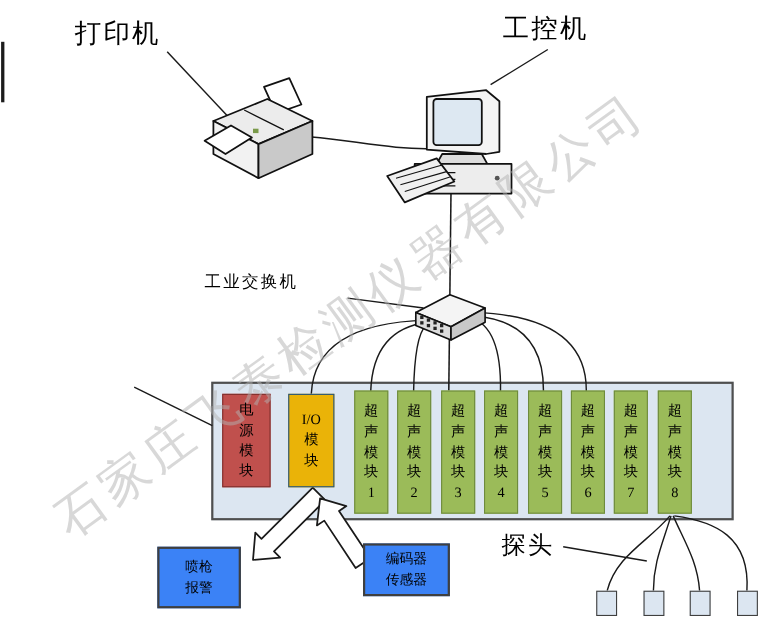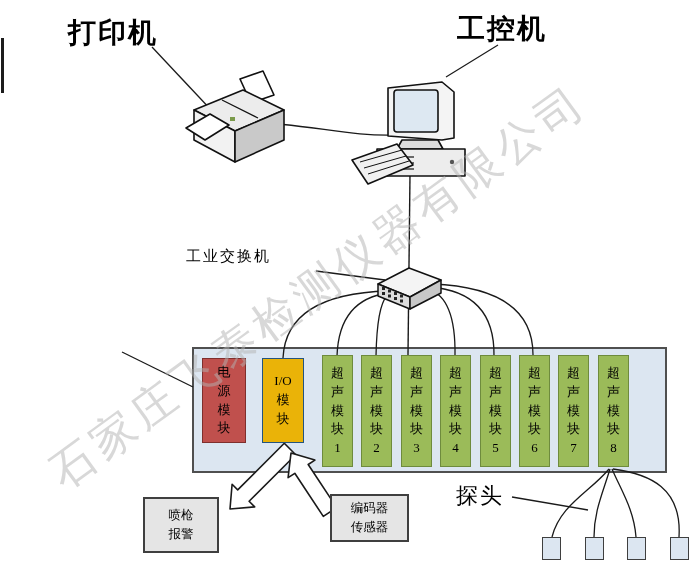--- a/index.html
+++ b/index.html
@@ -7,27 +7,27 @@
           font-family:"Liberation Serif","DejaVu Serif",serif;color:#000;}
   .layer-svg{position:absolute;left:0;top:0;z-index:2;pointer-events:none;}
   .chassis{position:absolute;left:192px;top:347px;width:475px;height:126px;
            background:#dce6f1;border:2px solid #4f4f4f;z-index:1;box-sizing:border-box;}
   .module{position:absolute;z-index:3;box-sizing:border-box;display:flex;align-items:center;
           justify-content:center;text-align:center;font-size:13px;line-height:1.45;}
   .module.red{background:#c0504d;border:1.5px solid #7f2f2d;}
   .module.blue{background:#eab308;border:1.5px solid #24547f;}
   .module.green{background:#9bbb59;border:1.5px solid #6e8b3d;}
   .vtext{white-space:pre-line;}
-  .periph{position:absolute;z-index:3;box-sizing:border-box;background:#e5e5e5;
+  .periph{position:absolute;z-index:3;box-sizing:border-box;background:#3b82f6;
           border:2px solid #3f3f3f;display:flex;align-items:center;justify-content:center;
           text-align:center;font-size:12.5px;line-height:1.55;}
   .probe-sq{position:absolute;z-index:3;width:19px;height:23px;box-sizing:border-box;
             background:#dce6f1;border:1.5px solid #3f3f3f;}
   .lbl{position:absolute;z-index:4;letter-spacing:2px;}
-  .lbl-lg{font-size:28px;font-weight:bold;}
+  .lbl-lg{font-size:24px;}
   .lbl-md{font-size:15px;}
   .lbl-sm{font-size:22px;}
   .watermark{position:absolute;left:55px;top:448px;z-index:10;white-space:nowrap;
              font-size:45px;letter-spacing:5px;color:rgba(178,178,178,0.5);
              transform:rotate(-36deg);transform-origin:0 50%;pointer-events:none;}
   .edge-artifact{position:absolute;left:1px;top:38px;width:3px;height:55px;
                  background:#1c1c1c;z-index:4;}
 </style>
 </head>
 <body>

